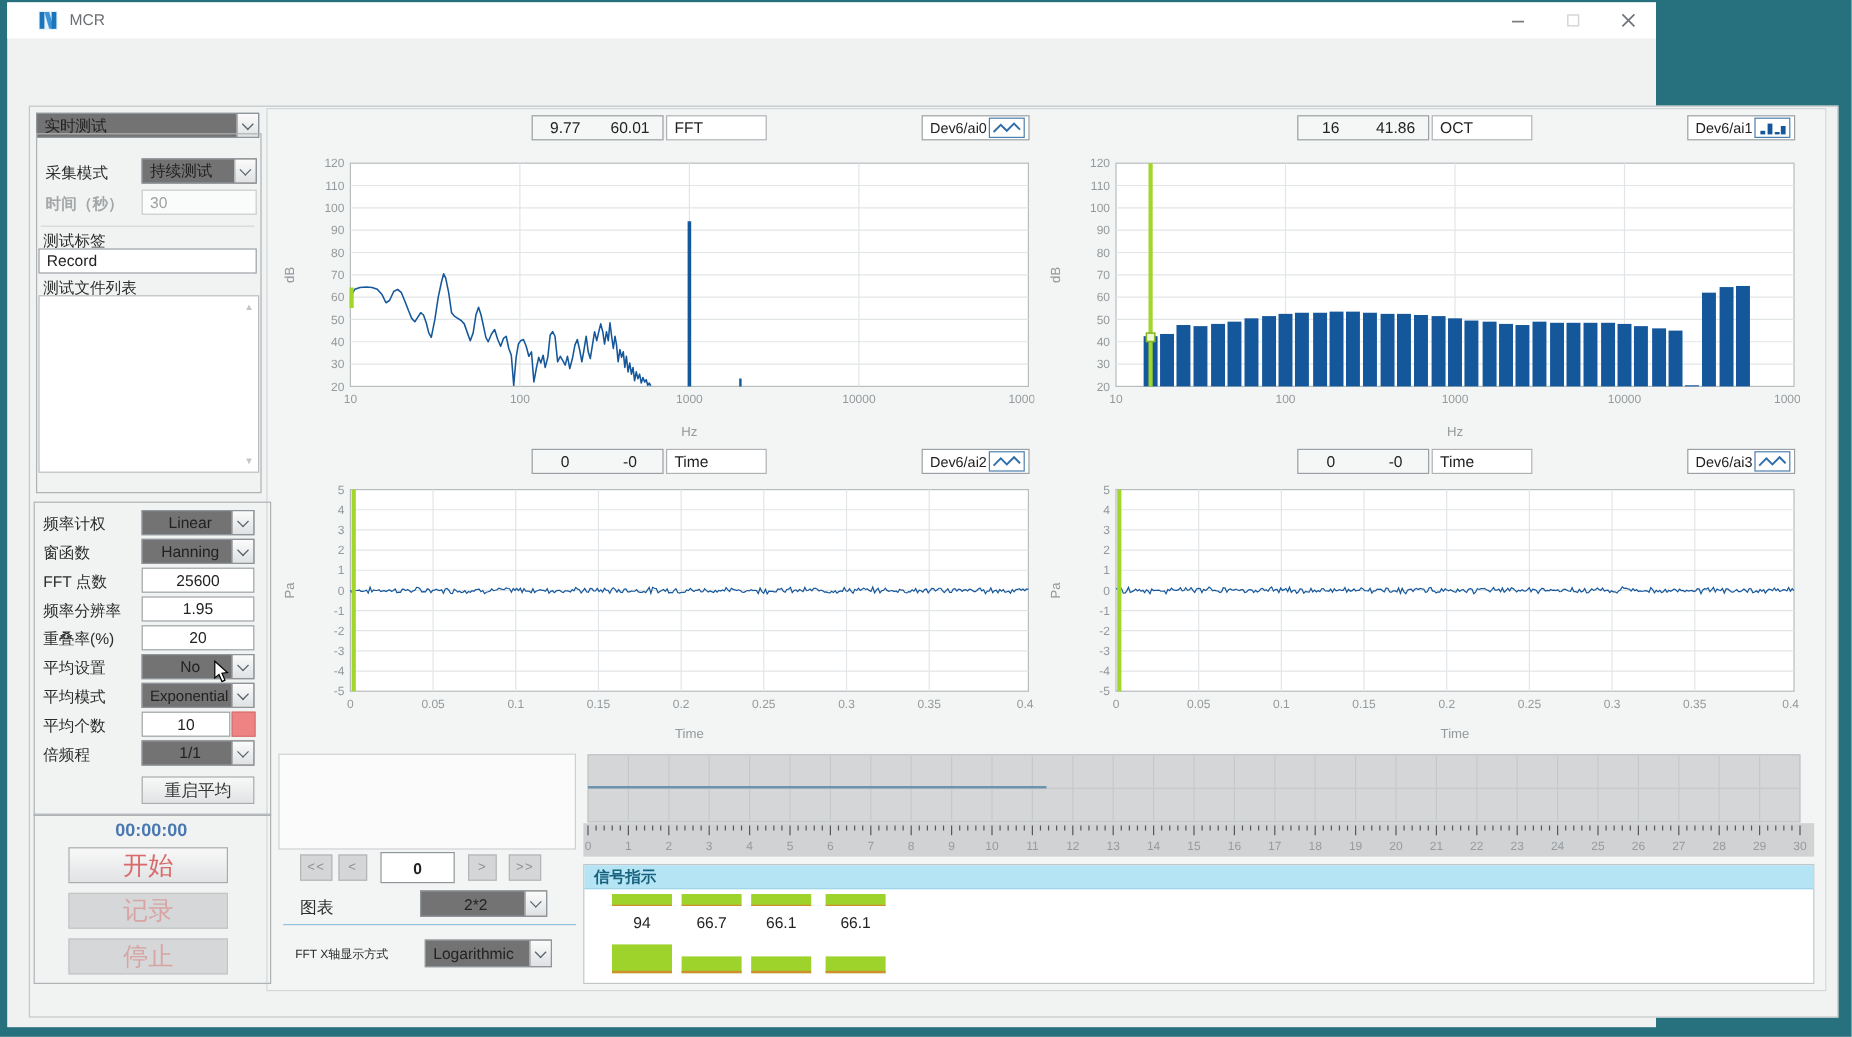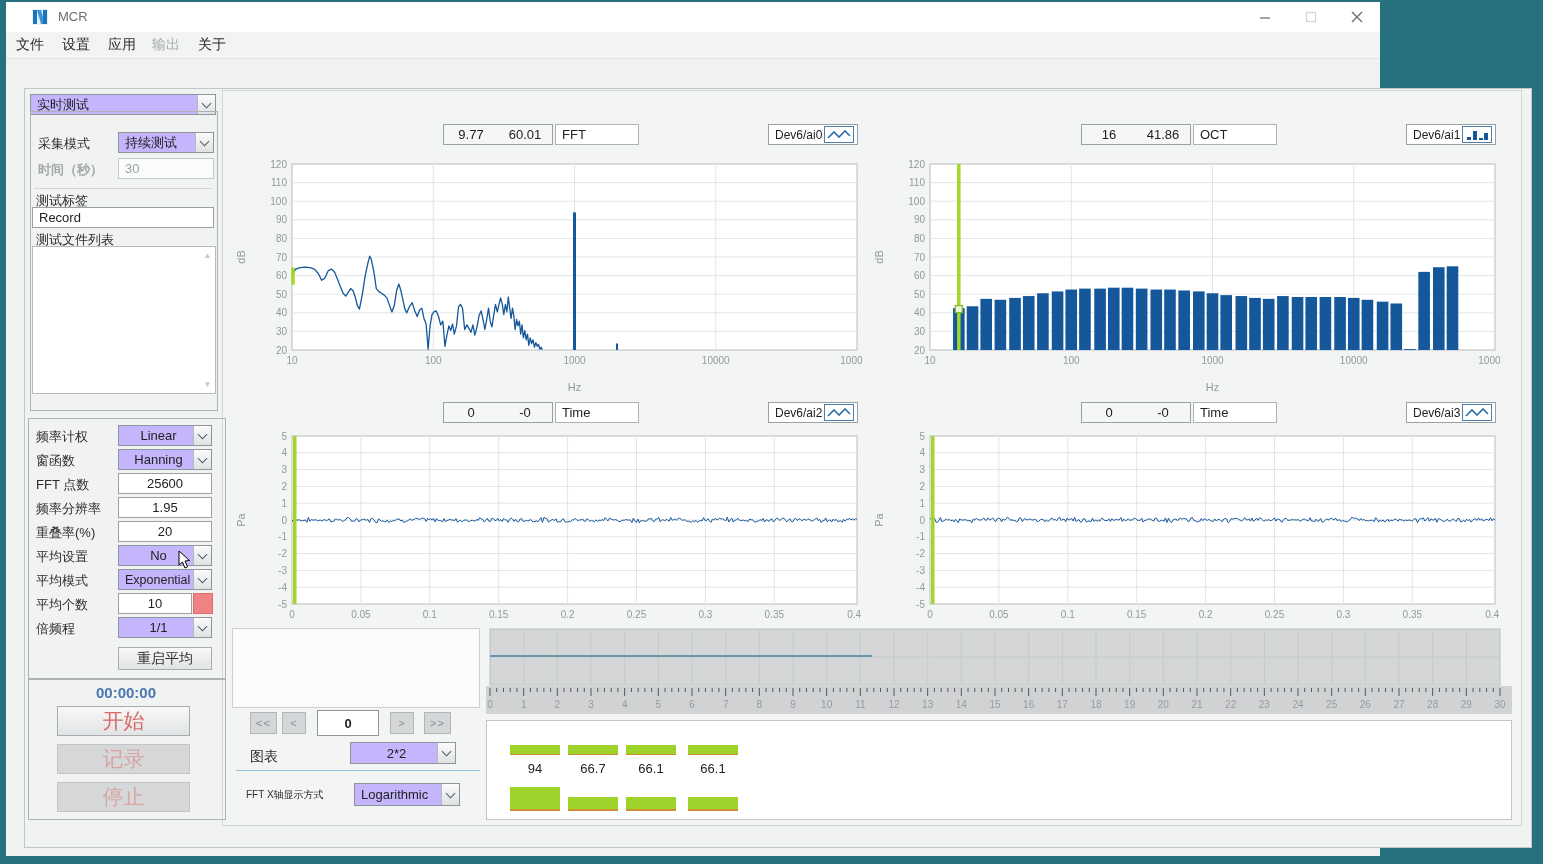--- a/index.html
+++ b/index.html
@@ -25,34 +25,34 @@
   .content-frame{position:absolute;left:18px;top:86px;width:1506px;height:758px;border:1px solid #c2c6c8;background:#f1f2f2;}
   .main-frame{position:absolute;left:216px;top:88px;width:1298px;height:734px;border:1px solid #d3d7d9;background:#f3f4f4;}
   
   .gbox{position:absolute;border:1px solid #aeb2b5;background:transparent;}
   .lab{position:absolute;font-size:13px;color:#2c2c2c;white-space:nowrap;}
   .lab.dim{color:#a4a7a9;font-weight:bold;}
   .tbox{position:absolute;background:#ffffff;border:1px solid #9aa0a4;font-size:13px;color:#222;
         display:flex;align-items:center;justify-content:center;box-sizing:border-box;}
   .tbox.left{justify-content:flex-start;padding-left:6px;}
   .tbox.dim{background:#fafbfb;border-color:#c7cacc;color:#9fa2a4;}
-  .combo{position:absolute;background:#c4b5fd;border:1px solid #8f969b;box-sizing:border-box;font-size:13px;}
+  .combo{position:absolute;background:#737373;border:1px solid #8f969b;box-sizing:border-box;font-size:13px;}
   .combo .cval{position:absolute;left:6px;right:19px;top:0;bottom:0;display:flex;align-items:center;overflow:hidden;white-space:nowrap;}
   .combo .cval.center{justify-content:center;}
   .combo .arrowbox{position:absolute;right:0;top:0;bottom:0;width:17px;background:linear-gradient(#fbfbfb,#dfe1e3);
         border-left:1px solid #b6babd;display:flex;align-items:center;justify-content:center;}
   .chev{width:6px;height:6px;border-right:1.6px solid #566067;border-bottom:1.6px solid #566067;transform:rotate(45deg);margin-top:-3px;}
   .btn{position:absolute;background:linear-gradient(#f8f8f8,#e1e3e4);border:1px solid #a8acaf;box-sizing:border-box;
        display:flex;align-items:center;justify-content:center;font-size:14px;color:#333;}
   .navbtn{background:#d5d6d7;border:1px solid #b3b6b8;color:#8b8f92;font-size:11px;letter-spacing:1px;}
   .bigbtn{font-size:21px;font-weight:normal;color:#d96a6a;}
   .bigbtn.disabled{background:#d6d7d8;border-color:#c2c4c5;color:#d8a4a4;}
   .divider{position:absolute;border-top:1px solid #d4d6d7;}
   
-  .chart-panel{position:absolute;width:630px;margin-top:28px;}
+  .chart-panel{position:absolute;width:630px;}
   .vbox{position:absolute;top:2px;height:21px;background:#f5f6f6;border:1px solid #9aa0a4;box-sizing:border-box;
         display:flex;align-items:center;font-size:13px;color:#222;}
   .vbox span{flex:1;text-align:center;}
   .titlebox{position:absolute;top:2px;height:21px;background:#ffffff;border:1px solid #aeb2b5;box-sizing:border-box;
         display:flex;align-items:center;padding-left:6px;font-size:13px;}
   .devbox{position:absolute;top:2px;height:21px;background:#ffffff;border:1px solid #9aa0a4;box-sizing:border-box;
         display:flex;align-items:center;justify-content:space-between;padding:0 3px 0 6px;font-size:12px;}
   .dev-icon{width:28px;height:15px;border:1px solid #4c7fae;background:#fff;display:flex;align-items:center;justify-content:center;}
   .chart-body{position:absolute;left:0;top:26px;}
   
@@ -97,27 +97,20 @@
         </div>
       <div class="win-btn">
           <svg width="12" height="12">
             <line x1="1" y1="1" x2="11" y2="11" stroke="#6e7276" stroke-width="1.4"></line>
             <line x1="11" y1="1" x2="1" y2="11" stroke="#6e7276" stroke-width="1.4"></line>
           </svg>
         </div>
     </div>
   </div>
 
-  <div class="menubar">
-    <span class="menu-item" style="left:10px">文件</span>
-    <span class="menu-item" style="left:56px">设置</span>
-    <span class="menu-item" style="left:102px">应用</span>
-    <span class="menu-item disabled" style="left:146px">输出</span>
-    <span class="menu-item" style="left:192px">关于</span>
-  </div>
 
 
   <div class="content-frame"></div>
   <div class="main-frame"></div>
 
   <div class="combo" style="left:24px;top:92px;width:186px;height:21px">
     <div class="cval">实时测试</div>
     <div class="arrowbox">
         <div class="chev"></div>
       </div>
@@ -703,20 +696,21 @@
         <text x="812" y="80" text-anchor="middle" font-size="10" fill="#989b9e">24</text>
         <text x="845.6666666666667" y="80" text-anchor="middle" font-size="10" fill="#989b9e">25</text>
         <text x="879.3333333333334" y="80" text-anchor="middle" font-size="10" fill="#989b9e">26</text>
         <text x="913" y="80" text-anchor="middle" font-size="10" fill="#989b9e">27</text>
         <text x="946.6666666666666" y="80" text-anchor="middle" font-size="10" fill="#989b9e">28</text>
         <text x="980.3333333333334" y="80" text-anchor="middle" font-size="10" fill="#989b9e">29</text>
         <text x="1014" y="80" text-anchor="middle" font-size="10" fill="#989b9e">30</text>
       </svg></div>
 
   <div class="signal-panel" style="left:480px;top:718px;width:1026px;height:100px">
+    <div class="signal-head">信号指示</div>
     <div id="signal-body"></div>
   <div class="sigbar" style="left: 23px; top: 24px; width: 50px; height: 10px; border-bottom-width: 1px;"></div>
       <div class="sigval" style="left: 23px; top: 40px; width: 50px;">94</div>
       <div class="sigbar" style="left: 23px; top: 66px; width: 50px; height: 24px;"></div>
       <div class="sigbar" style="left: 81px; top: 24px; width: 50px; height: 10px; border-bottom-width: 1px;"></div>
       <div class="sigval" style="left: 81px; top: 40px; width: 50px;">66.7</div>
       <div class="sigbar" style="left: 81px; top: 76px; width: 50px; height: 14px;"></div>
       <div class="sigbar" style="left: 139px; top: 24px; width: 50px; height: 10px; border-bottom-width: 1px;"></div>
       <div class="sigval" style="left: 139px; top: 40px; width: 50px;">66.1</div>
       <div class="sigbar" style="left: 139px; top: 76px; width: 50px; height: 14px;"></div>

